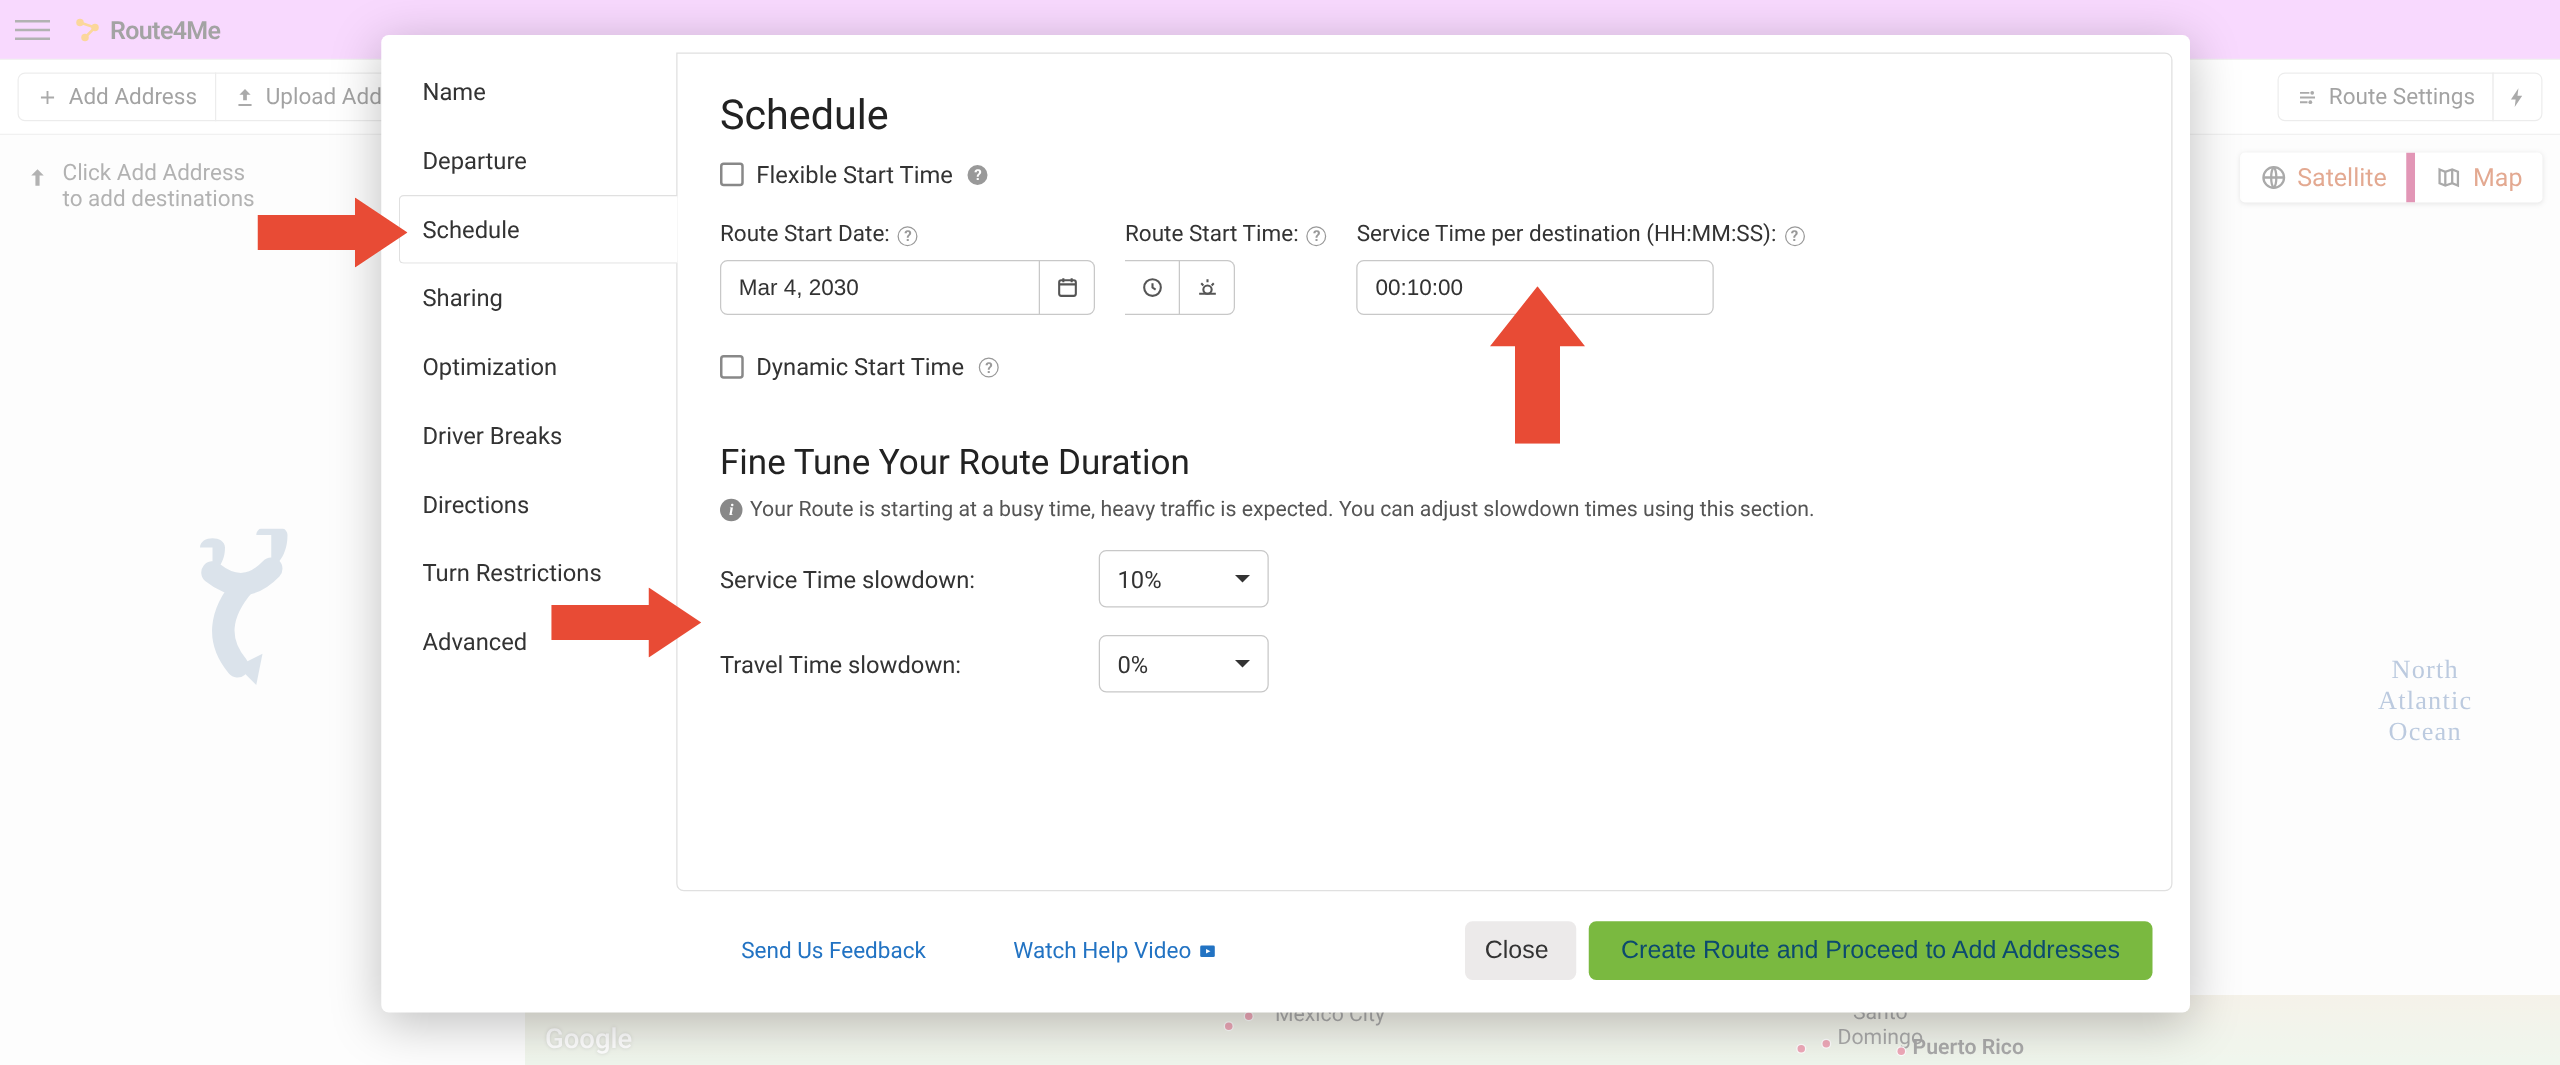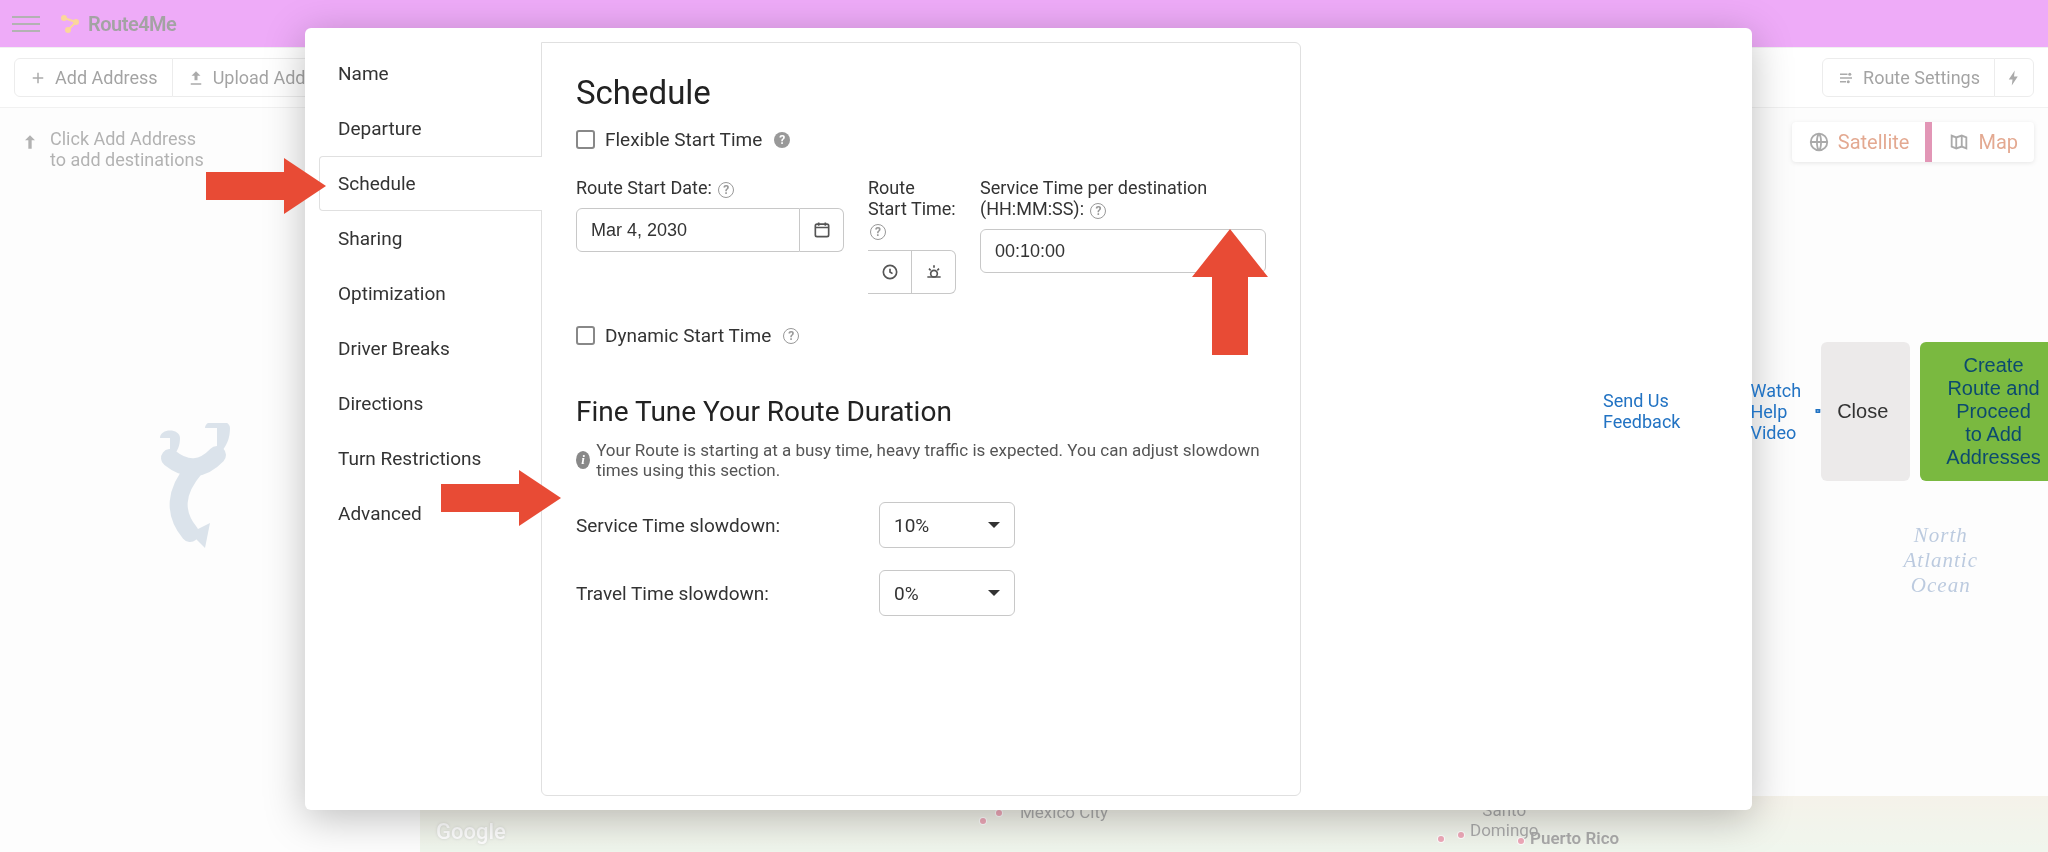--- a/index.html
+++ b/index.html
@@ -7,21 +7,21 @@
     font-family: -apple-system, BlinkMacSystemFont, "Segoe UI", Roboto, Arial, sans-serif;
     background: #f5f5f5;
     width: 2048px;
     height: 852px;
     overflow: hidden;
     position: relative;
   }
   
   .top-header {
     height: 48px;
-    background: #d946ef;
+    background: #f0abfc;
     border-bottom: 1px solid #e0e0e0;
     display: flex;
     align-items: center;
     padding: 0 12px;
   }
   .hamburger { width: 28px; height: 28px; display: flex; flex-direction: column; justify-content: center; gap: 5px; cursor: pointer; margin-right: 18px; }
   .hamburger span { height: 2px; background: #555; display: block; }
   .logo { display: flex; align-items: center; font-size: 20px; font-weight: 600; color: #333; letter-spacing: -0.5px;}
   .logo-icon { width: 24px; height: 24px; margin-right: 6px; }
   
@@ -100,21 +100,20 @@
   }
   .map-controls .seg + .seg { border-left: 7px solid #be185d; }
   .map-controls svg { width: 22px; height: 22px; fill: #444; }
 
   
   .ocean-label {
     position: absolute;
     right: 70px;
     top: 415px;
     color: #6a8bb8;
-    font-style: italic;
     font-family: Georgia, serif;
     font-size: 21px;
     text-align: center;
     line-height: 1.2;
     letter-spacing: 1px;
   }
 
   
   .map-footer {
     position: absolute;
@@ -151,20 +150,21 @@
   .modal {
     position: absolute;
     left: 305px;
     top: 28px;
     width: 1447px;
     height: 782px;
     background: #fff;
     border-radius: 6px;
     box-shadow: 0 8px 40px rgba(0,0,0,0.25);
     display: flex;
+    flex-direction: column;
   }
   .modal-body {
     flex: 1;
     display: flex;
     padding: 14px;
     gap: 0;
   }
   .nav-list {
     width: 222px;
     padding-top: 4px;
@@ -492,21 +492,21 @@
         <span class="help-icon">?</span>
       </div>
 
       <div class="field-row">
         <div class="field-group">
           <label>
             <span>Route Start Date:</span>
             <span class="help-icon hollow">?</span>
           </label>
           <div class="input-wrap">
-            <input class="text-input" style="width: 224px;" value="Mar 4, 2030">
+            <input class="text-input" style="width: 256px;" value="Mar 4, 2030">
             <div class="addon-btn" style="border-radius:0 6px 6px 0;">
               <svg viewBox="0 0 24 24">
                   <rect x="4" y="5" width="16" height="15" rx="2" fill="none" stroke="#555" stroke-width="2"></rect>
                   <path d="M4 9h16M8 3v4M16 3v4" stroke="#555" stroke-width="2"></path>
                 </svg>
             </div>
           </div>
         </div>
 
         <div class="field-group">

